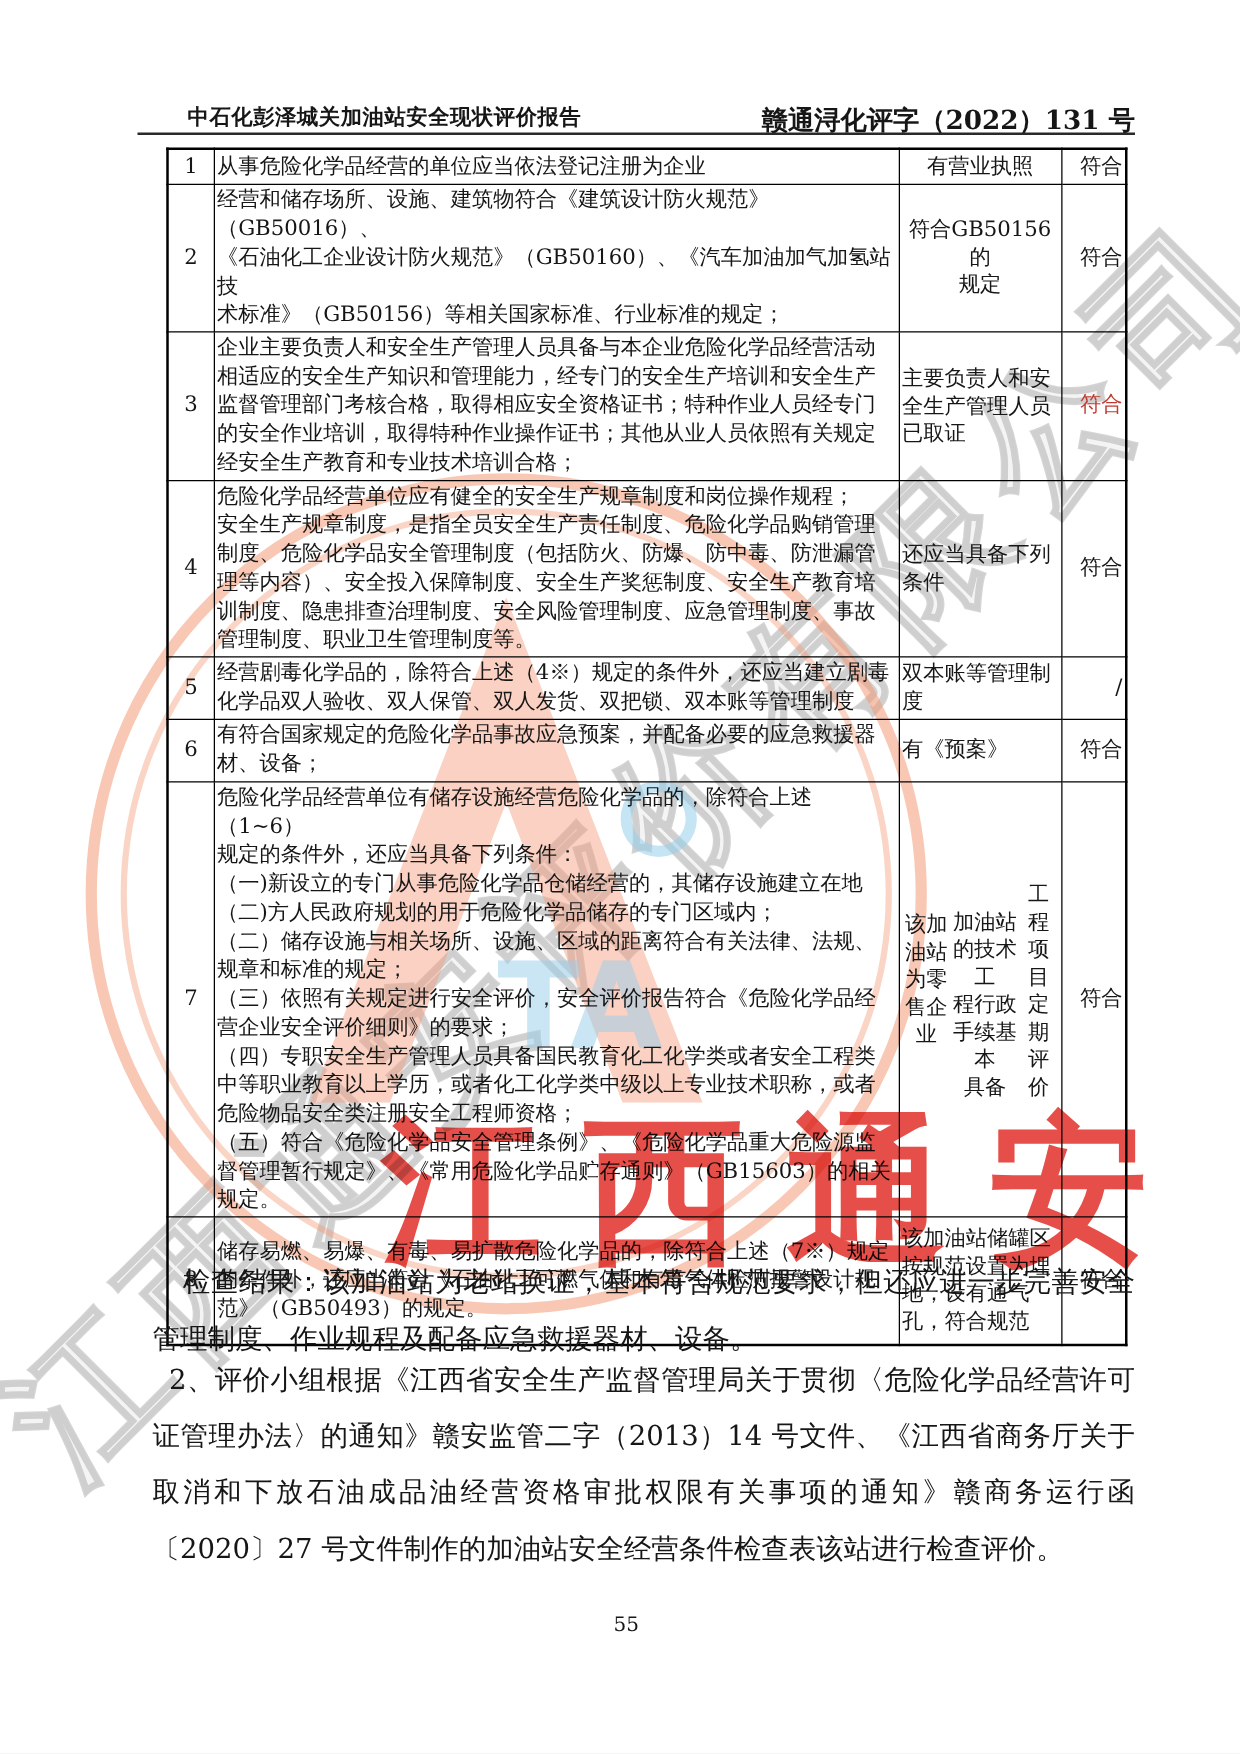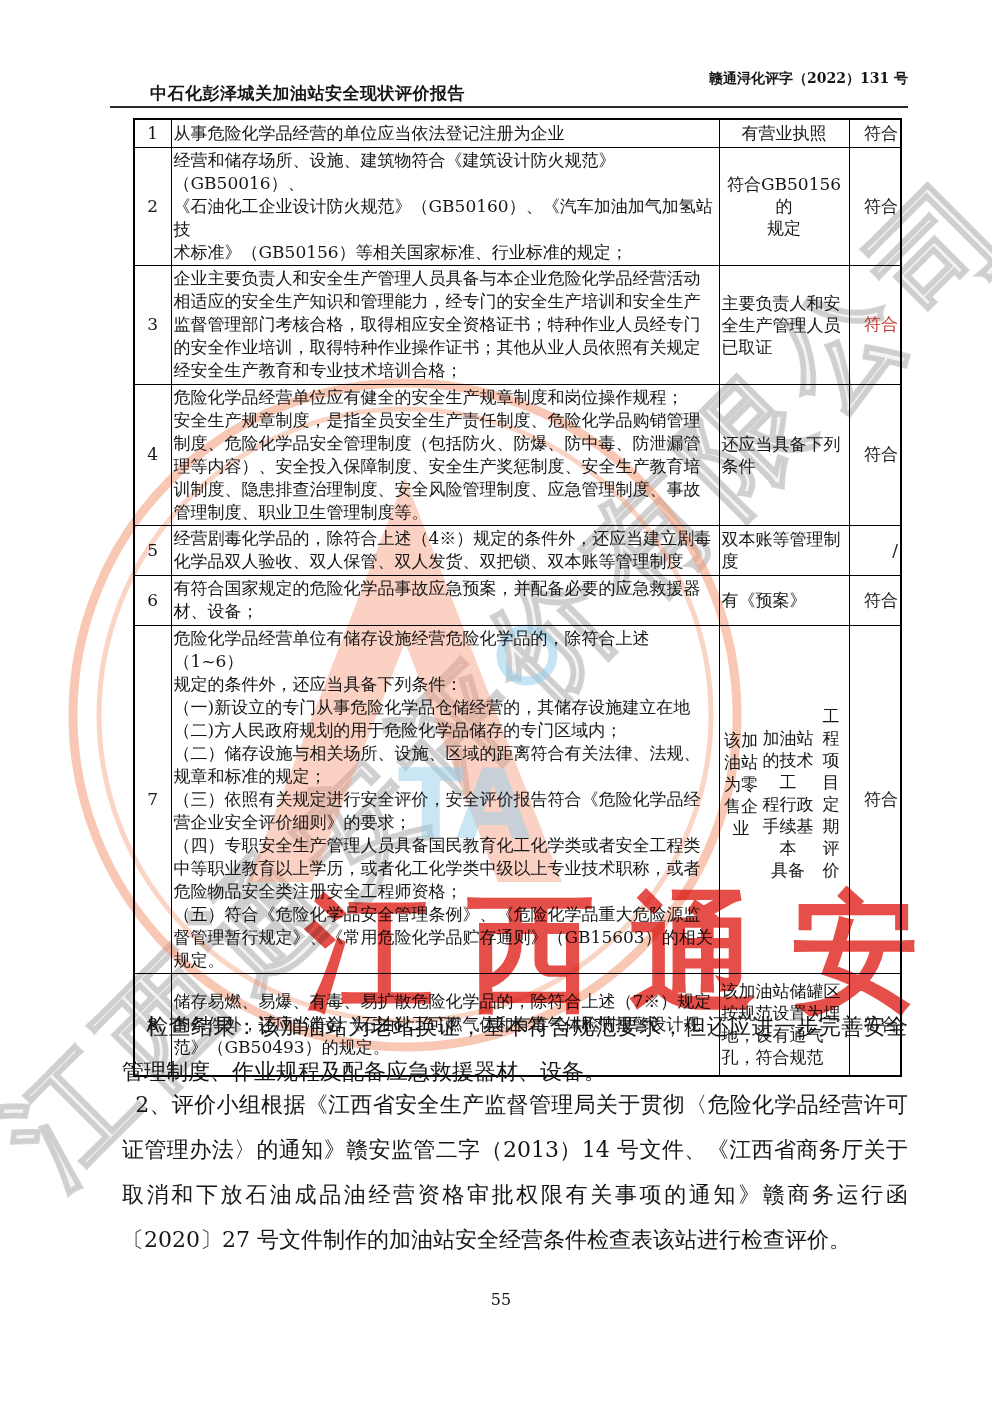--- a/index.html
+++ b/index.html
@@ -4,21 +4,21 @@
 <style>
   html,body { margin:0; padding:0; background:#e8e8e8; }
   .page {
     position:relative; width:992px; height:1403px; margin:0 auto;
     background:#ffffff; overflow:hidden;
     font-family:"DejaVu Serif","Liberation Serif",serif;
     color:#161616;
   }
   
   .header-left  { position:absolute; left:150px; top:82px; font-size:17px; font-weight:700; letter-spacing:0.5px; }
-  .header-right { position:absolute; right:84px; top:70px; font-size:14px; font-weight:600; }
+  .header-right { position:absolute; right:84px; top:82px; font-size:21px; font-weight:600; }
   .header-rule  { position:absolute; left:110px; top:106px; width:798px; height:2px; background:#2a2a2a; }
 
   
   table.doc-table {
     position:absolute; left:133px; top:118px; width:767px;
     border-collapse:collapse; table-layout:fixed;
     z-index:1; background:transparent;
   }
   .doc-table td {
     border:1px solid #000; vertical-align:middle;

